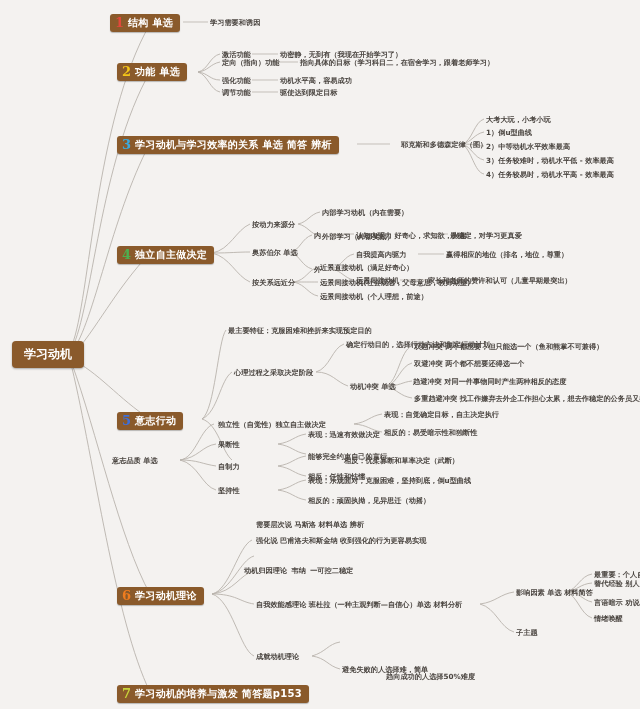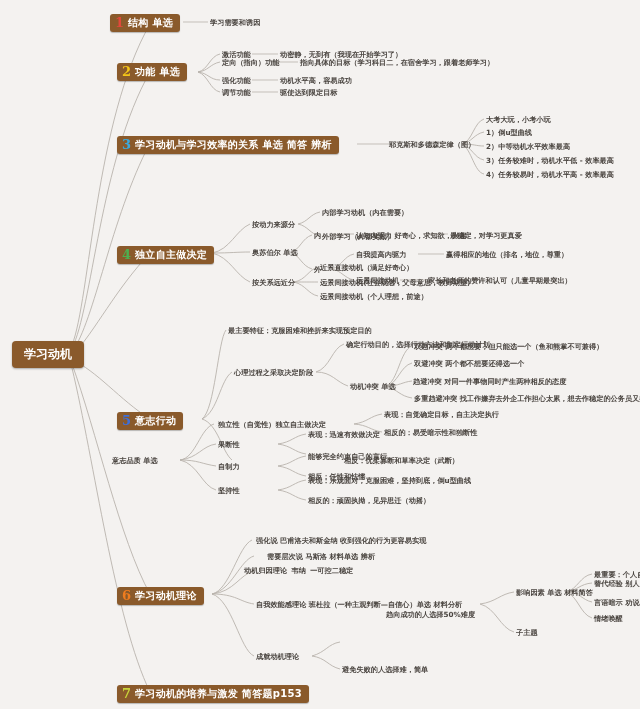--- a/index.html
+++ b/index.html
@@ -155,21 +155,21 @@
   <div class="t" style="left:300px;top:58px;">指向具体的目标（学习科目二，在宿舍学习，跟着老师学习）</div>
   <div class="t" style="left:222px;top:76px;">强化功能</div>
   <div class="t" style="left:280px;top:76px;">动机水平高，容易成功</div>
   <div class="t" style="left:222px;top:88px;">调节功能</div>
   <div class="t" style="left:280px;top:88px;">驱使达到限定目标</div>
 
   <div class="node box" style="left:117px;top:136px;">
     <span class="num" style="color:#3ba9dd">3</span>
     <span class="lbl">学习动机与学习效率的关系 单选 简答 辨析</span>
   </div>
-  <div class="t" style="left:380px;top:140px;padding-left:9px;">耶克斯和多德森定律（图）</div>
+  <div class="t" style="left:392px;top:140px;padding-left:9px;">耶克斯和多德森定律（图）</div>
   <div class="t" style="left:486px;top:115px;">大考大玩，小考小玩</div>
   <div class="t" style="left:486px;top:128px;">1）倒u型曲线</div>
   <div class="t" style="left:486px;top:142px;">2）中等动机水平效率最高</div>
   <div class="t" style="left:486px;top:156px;">3）任务较难时，动机水平低 - 效率最高</div>
   <div class="t" style="left:486px;top:170px;">4）任务较易时，动机水平高 - 效率最高</div>
 
   <div class="node box" style="left:117px;top:246px;">
     <span class="num" style="color:#4caf50">4</span>
     <span class="lbl">独立自主做决定</span>
   </div>
@@ -217,31 +217,31 @@
   <div class="t" style="left:308px;top:472px;">相反：任性和怯懦</div>
   <div class="t" style="left:218px;top:486px;">坚持性</div>
   <div class="t" style="left:308px;top:476px;">表现：乐观面对，克服困难，坚持到底，倒u型曲线</div>
   <div class="t" style="left:308px;top:496px;">相反的：顽固执拗，见异思迁（动摇）</div>
 
   <div class="node box" style="left:117px;top:587px;">
     <span class="num" style="color:#f07c1e">6</span>
     <span class="lbl">学习动机理论</span>
   </div>
   <div class="t" style="left:256px;top:536px;">强化说 巴甫洛夫和斯金纳 收到强化的行为更容易实现</div>
-  <div class="t" style="left:256px;top:552px;margin-left:11px;">需要层次说 马斯洛 材料单选 辨析</div>
+  <div class="t" style="left:256px;top:520px;">需要层次说 马斯洛 材料单选 辨析</div>
   <div class="t" style="left:244px;top:567px;font-family:Liberation Mono, monospace;">动机归因理论 韦纳 一可控二稳定</div>
   <div class="t" style="left:256px;top:600px;">自我效能感理论 班杜拉（一种主观判断—自信心）单选 材料分析</div>
   <div class="t" style="left:516px;top:588px;">影响因素 单选 材料简答</div>
   <div class="t" style="left:594px;top:570px;">最重要：个人自身行为的成败经验</div>
   <div class="t" style="left:594px;top:579px;">替代经验 别人的经验</div>
   <div class="t" style="left:594px;top:598px;">言语暗示 劝说</div>
   <div class="t" style="left:594px;top:614px;">情绪唤醒</div>
   <div class="t" style="left:516px;top:628px;">子主题</div>
   <div class="t" style="left:256px;top:652px;">成就动机理论</div>
-  <div class="t" style="left:342px;top:610px;padding-left:44px;">趋向成功的人选择50%难度</div>
+  <div class="t" style="left:342px;top:672px;padding-left:44px;">趋向成功的人选择50%难度</div>
   <div class="t" style="left:342px;top:665px;">避免失败的人选择难，简单</div>
 
   <div class="node box" style="left:117px;top:685px;">
     <span class="num" style="color:#c9d63a">7</span>
     <span class="lbl">学习动机的培养与激发 简答题p153</span>
   </div>
 
 </div>
 
 </body></html>

